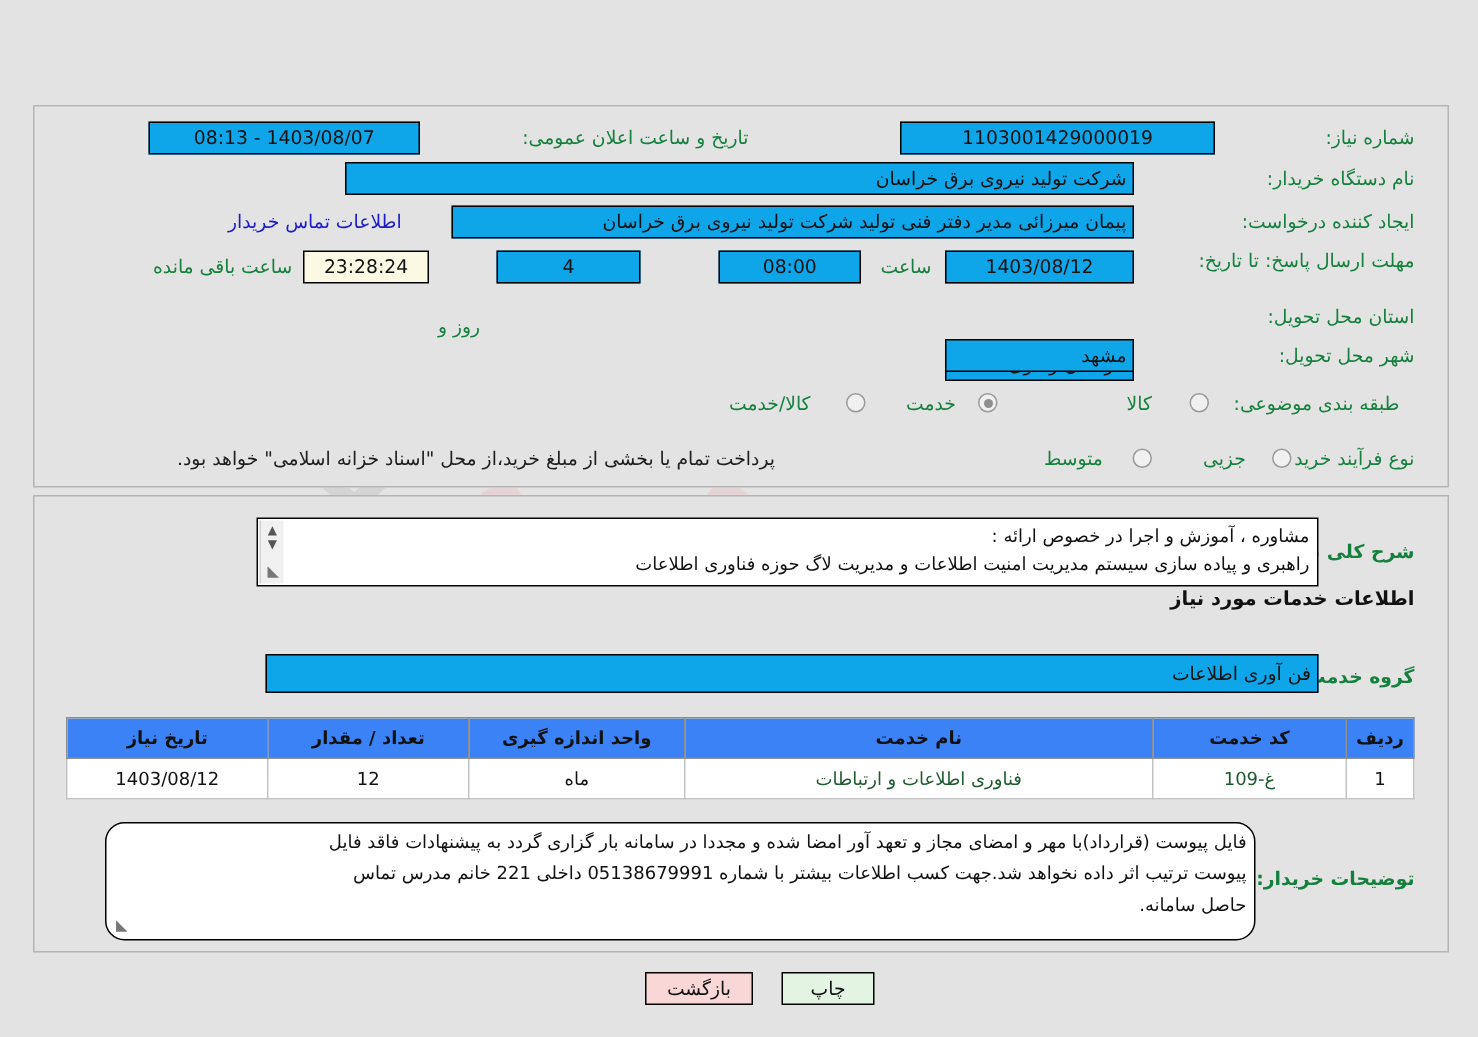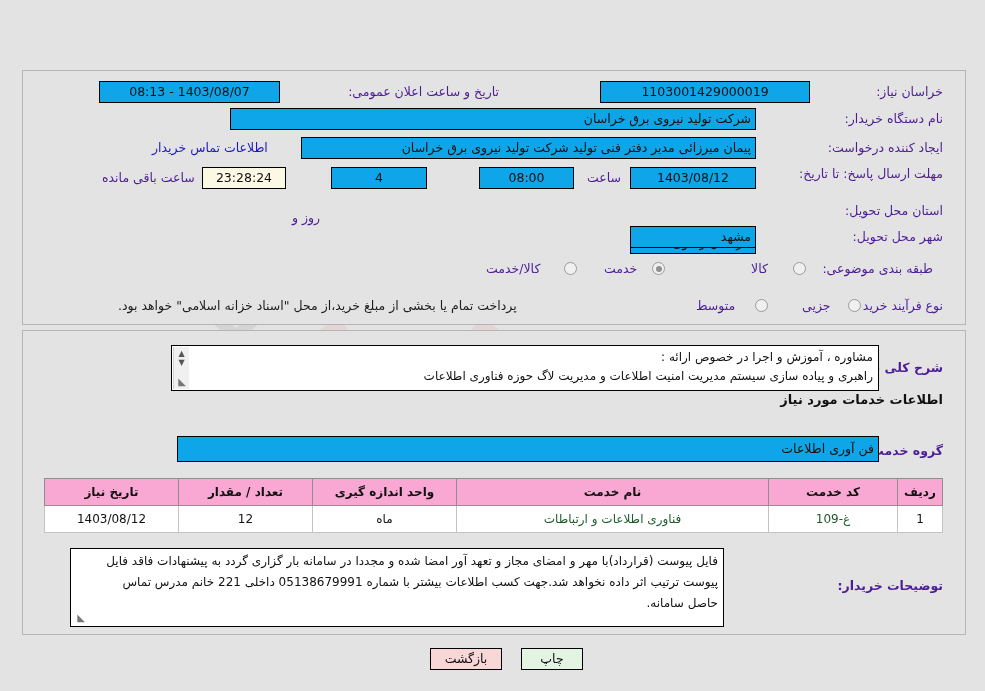--- a/index.html
+++ b/index.html
@@ -83,21 +83,21 @@
     background: #e3e3e3;
     box-sizing: border-box;
   }
   #panel-top    { left: 22px; top: 70px;  width: 944px; height: 255px; }
   #panel-bottom { left: 22px; top: 330px; width: 944px; height: 305px; border-top: 1px solid #b5b5b5; }
 
   
   .lbl {
     position: absolute;
     font-size: 12.5px;
-    color: #4c1d95;
+    color: #15803d;
     white-space: nowrap;
     text-align: right;
   }
   .fld {
     position: absolute;
     box-sizing: border-box;
     border: 1px solid #000000;
     background: #0ea5e9;
     font-size: 12.5px;
     color: #111111;
@@ -196,21 +196,21 @@
   table.items {
     position: absolute;
     left: 44px;
     top: 478px;
     width: 899px;
     border-collapse: collapse;
     font-size: 12px;
     background: #ffffff;
   }
   table.items th {
-    background: #f9a8d4;
+    background: #3b82f6;
     border: 1px solid #8f8f8f;
     color: #111111;
     font-weight: bold;
     height: 26px;
     padding: 0 4px;
     white-space: nowrap;
   }
   table.items td {
     border: 1px solid #c3c3c3;
     height: 26px;
@@ -243,21 +243,21 @@
 
   <div class="wm wm-shield"></div>
   <div class="wm wm-text">AriaTender.net</div>
   <svg class="wm wm-v" viewBox="0 0 180 130">
     <path d="M10,5 L85,120 L170,5" stroke="#e8b9bd" stroke-width="22" fill="none"></path>
   </svg>
 
 
   <div class="panel" id="panel-top"></div>
 
-  <div class="lbl" style="right:42px; top:84px;">خراسان نیاز:</div>
+  <div class="lbl" style="right:42px; top:84px;">شماره نیاز:</div>
   <div class="fld c" style="right:175px; top:81px; width:210px;">1103001429000019</div>
   <div class="lbl" style="right:486px; top:84px;">تاریخ و ساعت اعلان عمومی:</div>
   <div class="fld c" style="left:99px; top:81px; width:181px;">1403/08/07 - 08:13</div>
 
   <div class="lbl" style="right:42px; top:111px;">نام دستگاه خریدار:</div>
   <div class="fld r" style="left:230px; top:108px; width:526px;">شرکت تولید نیروی برق خراسان</div>
 
   <div class="lbl" style="right:42px; top:140px;">ایجاد کننده درخواست:</div>
   <div class="fld r" style="left:301px; top:137px; width:455px;">پیمان میرزائی مدیر دفتر فنی تولید شرکت تولید نیروی برق خراسان</div>
   <a class="link" style="left:152px; top:140px;">اطلاعات تماس خریدار</a>
@@ -327,21 +327,21 @@
         <td class="code">غ-109</td>
         <td class="name">فناوری اطلاعات و ارتباطات</td>
         <td>ماه</td>
         <td>12</td>
         <td>1403/08/12</td>
       </tr>
     </tbody>
   </table>
 
   <div class="lbl boldlbl" style="right:42px; top:578px;">توضیحات خریدار:</div>
-  <div class="ta" style="left:70px; top:548px; width:654px; height:79px; line-height:21px; ">
+  <div class="ta" style="left:70px; top:548px; width:767px; height:79px; line-height:21px; border-radius:13px;">
     <div>فایل پیوست (قرارداد)با مهر و امضای مجاز و تعهد آور امضا شده و مجددا در سامانه بار گزاری گردد به پیشنهادات فاقد فایل</div>
     <div>پیوست ترتیب اثر داده نخواهد شد.جهت کسب اطلاعات بیشتر با شماره 05138679991 داخلی 221 خانم مدرس تماس</div>
     <div>حاصل سامانه.</div>
     <div class="grip" style="left:4px; bottom:3px;">◣</div>
   </div>
 
   <div class="btn print">چاپ</div>
   <div class="btn back">بازگشت</div>
 
 </div>

